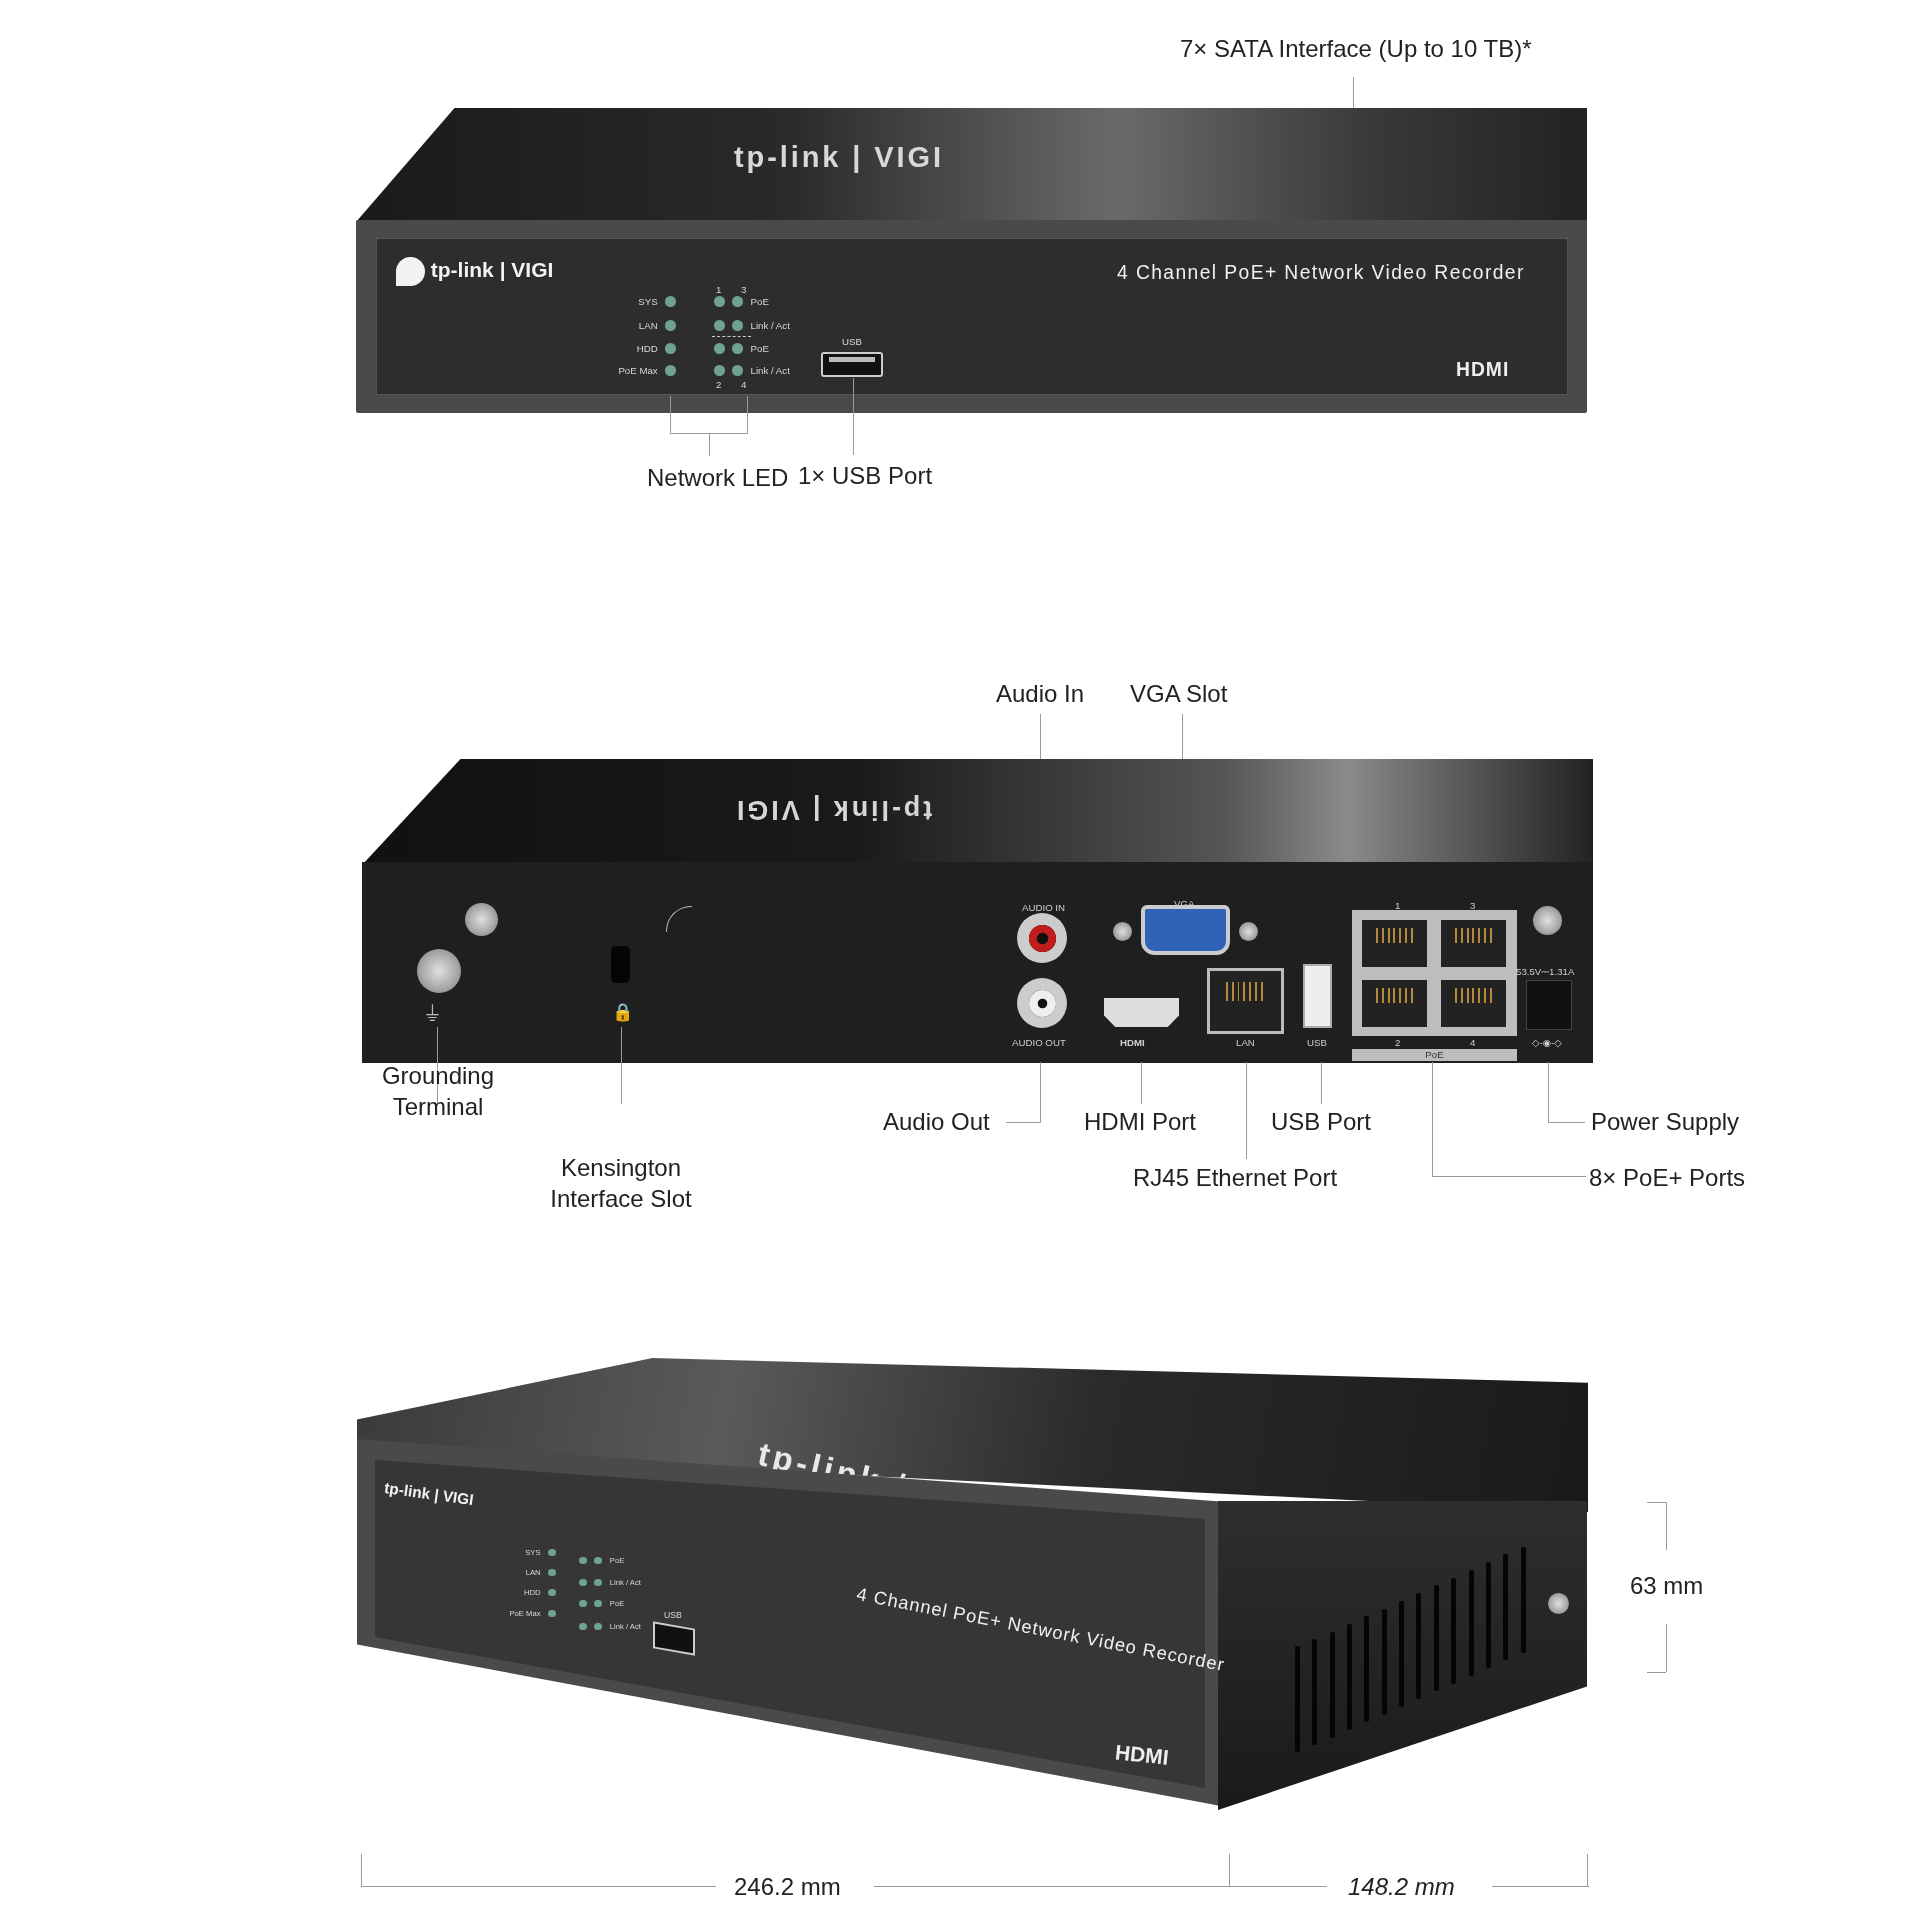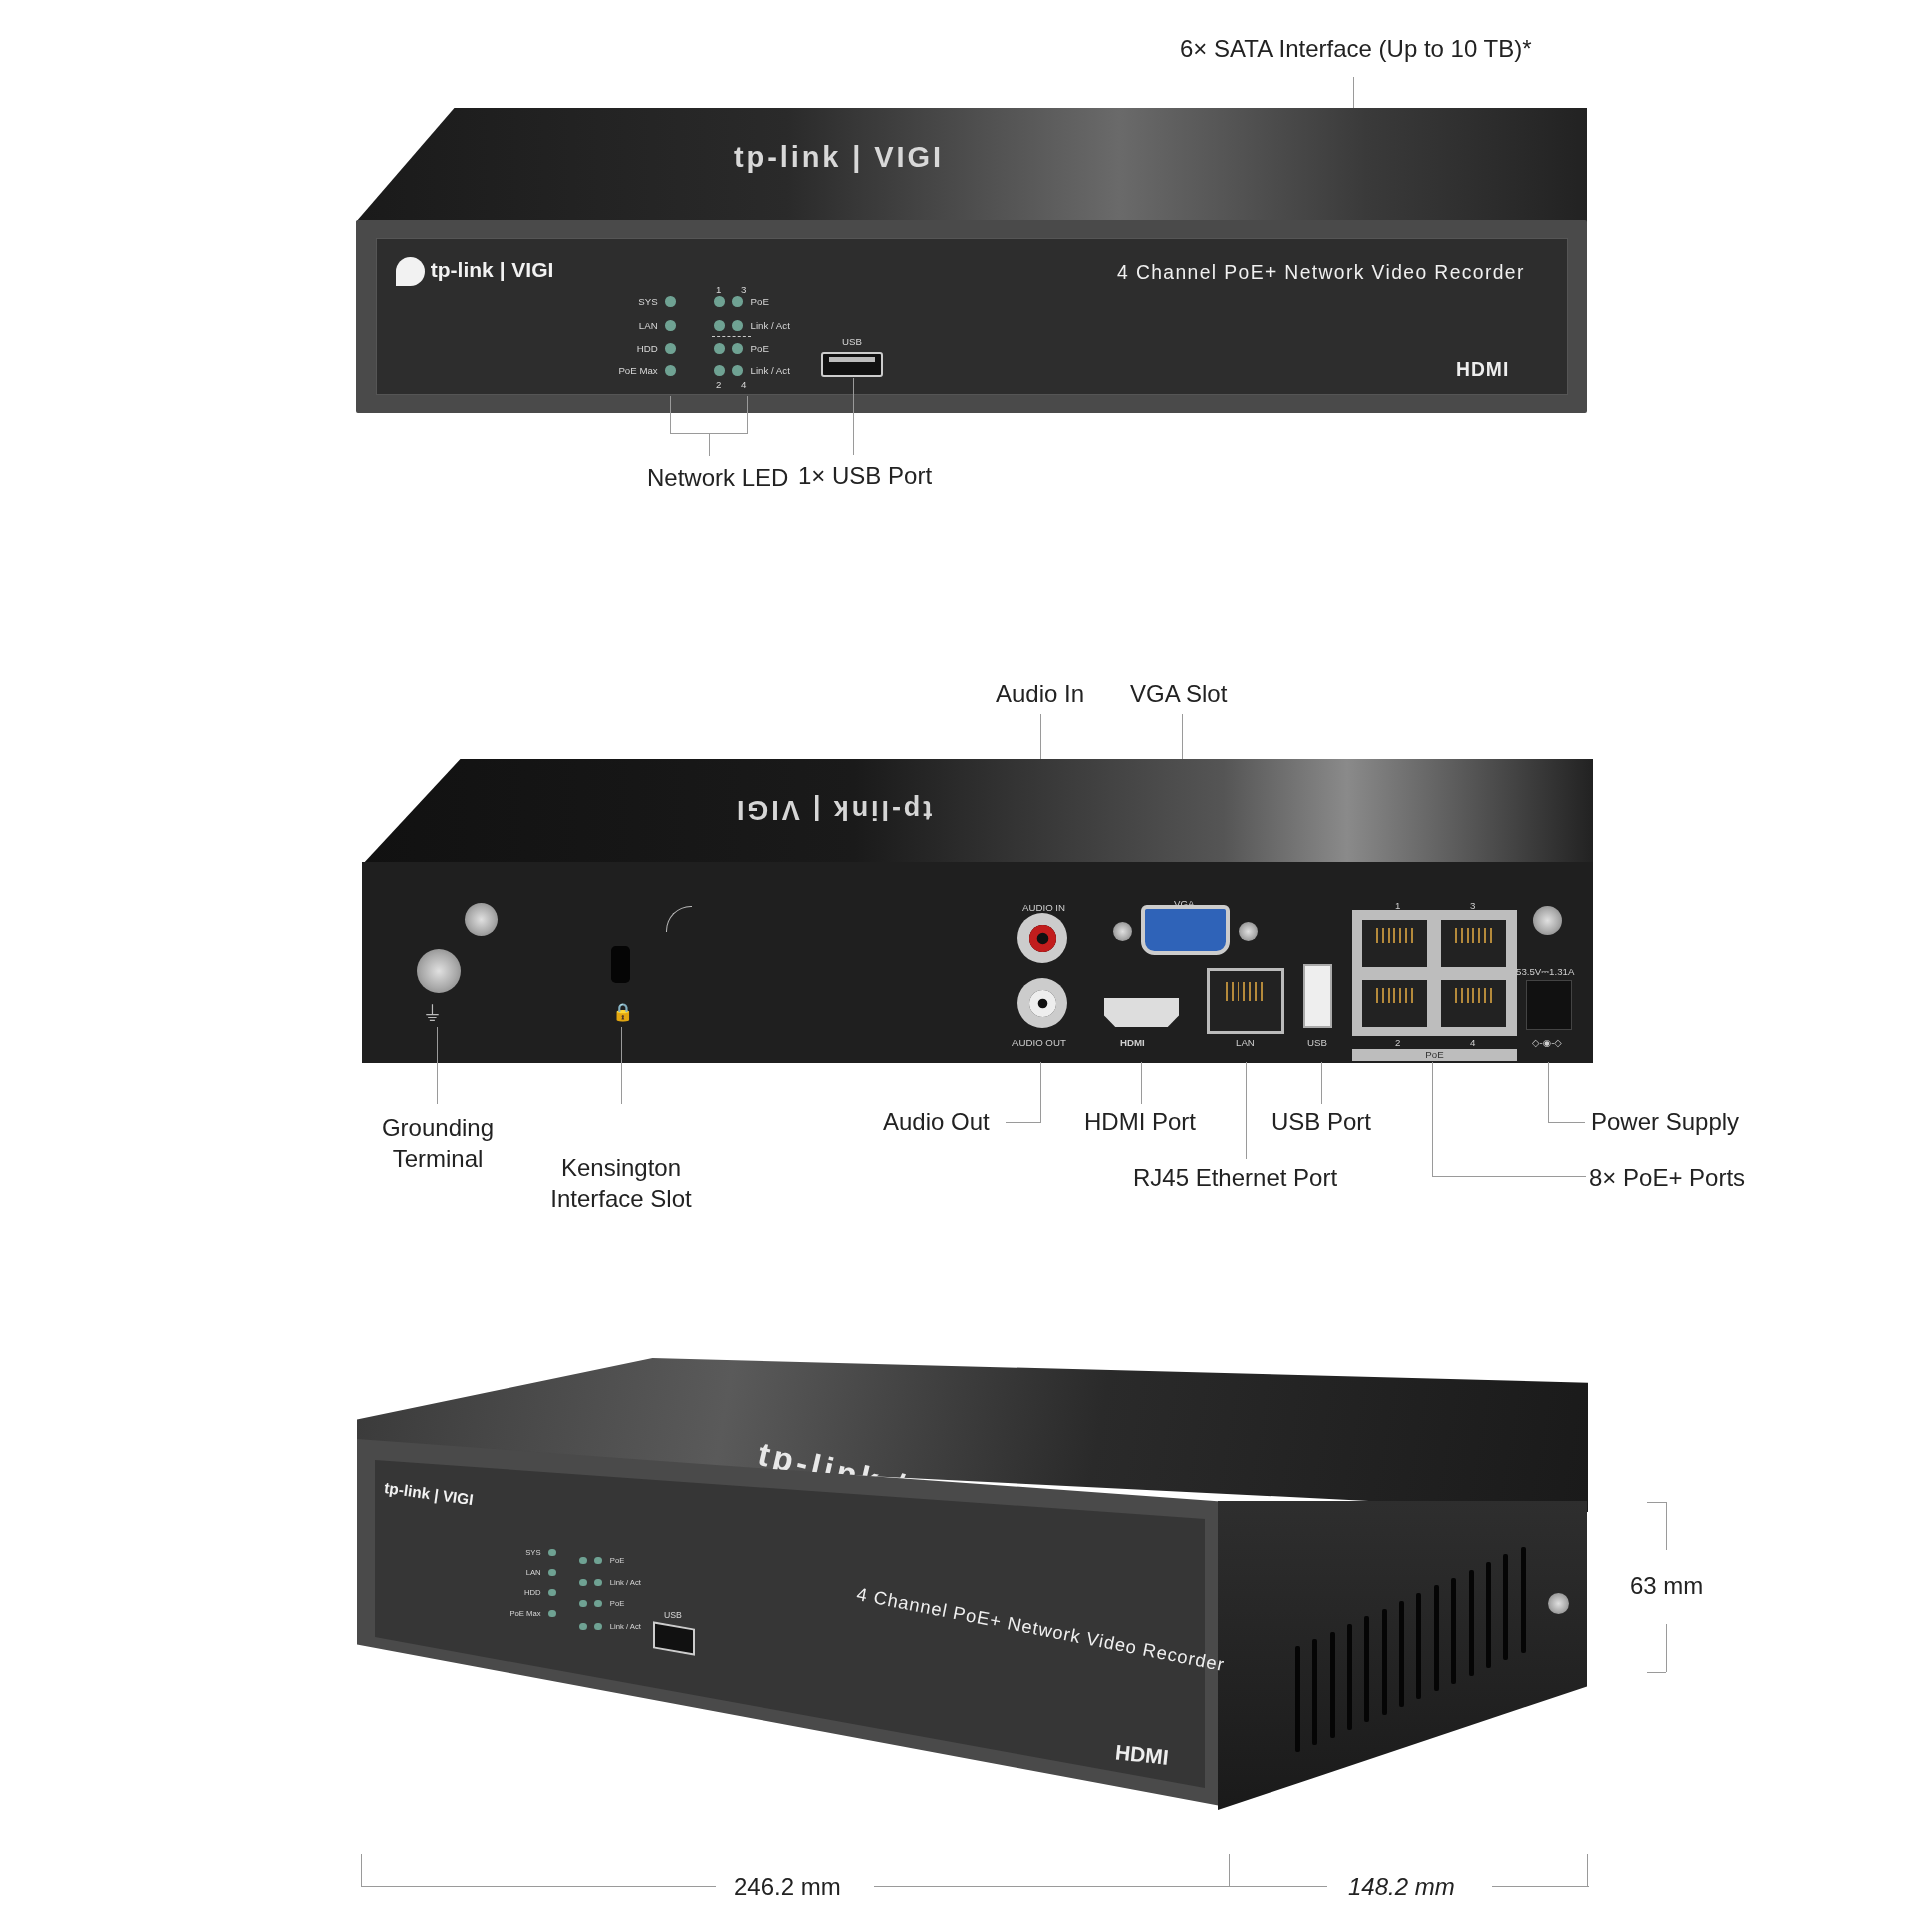--- a/index.html
+++ b/index.html
@@ -67,21 +67,21 @@
   .iso-logo { position:absolute; left:763px; top:1435px; color:#e8e8e8; font-size:33px; font-weight:bold; letter-spacing:3.9px; transform:rotate(13deg); transform-origin:left top; white-space:nowrap; }
   .iso-title { position:absolute; left:859px; top:1583px; color:#f0f0f0; font-size:18.3px; letter-spacing:1px; transform:rotate(11deg); transform-origin:left top; white-space:nowrap; }
   .iso-hdmi { position:absolute; left:1115px; top:1743px; color:#eee; font-weight:bold; font-size:21px; transform:rotate(6deg); }
   .iso-brand { position:absolute; left:384px; top:1485px; color:#f2f2f2; font-weight:bold; font-size:15.4px; transform:rotate(8deg); white-space:nowrap; }
   .iso-usb { position:absolute; left:653px; top:1625px; width:42px; height:27px; border:2.9px solid #ccc; background:#111; box-sizing:border-box; transform:skewY(10deg); }
 </style>
 </head>
 <body>
 
 <div>
-  <span class="label" style="left:1180px; top:33px;">6× SATA Interface (Up to 10 TB)*</span>
+  <span class="label" style="left:1180px; top:33px;">7× SATA Interface (Up to 10 TB)*</span>
   <div class="line" style="left:1353px; top:77px; width:1px; height:79px;"></div>
 
   <div class="front-top"></div>
   <div class="logo-top"><span>tp-link</span> | <span>VIGI</span></div>
   <div class="front-face"></div>
   <div class="front-panel"></div>
 
   <div class="brand" style="left:396px; top:257px; font-size:21px;">
     <span class="tp-mark"></span><span>tp-link</span> | <span>VIGI</span>
   </div>
@@ -200,21 +200,21 @@
   <div class="line" style="left:1040px; top:1062px; width:1px; height:60px;"></div>
   <div class="line" style="left:1006px; top:1122px; width:35px; height:1px;"></div>
   <div class="line" style="left:1141px; top:1062px; width:1px; height:42px;"></div>
   <div class="line" style="left:1246px; top:1062px; width:1px; height:97px;"></div>
   <div class="line" style="left:1321px; top:1062px; width:1px; height:42px;"></div>
   <div class="line" style="left:1432px; top:1062px; width:1px; height:114px;"></div>
   <div class="line" style="left:1432px; top:1176px; width:154px; height:1px;"></div>
   <div class="line" style="left:1548px; top:1062px; width:1px; height:60px;"></div>
   <div class="line" style="left:1548px; top:1122px; width:37px; height:1px;"></div>
 
-  <span class="label center" style="left:380px; top:1112px; width:116px;"><span>Grounding</span><br><span>Terminal</span></span>
+  <span class="label center" style="left:380px; top:1060px; width:116px;"><span>Grounding</span><br><span>Terminal</span></span>
   <span class="label center" style="left:544px; top:1108px; width:154px;margin-top:44px;"><span>Kensington</span><br><span>Interface Slot</span></span>
   <span class="label" style="left:883px; top:1106px;">Audio Out</span>
   <span class="label" style="left:1084px; top:1106px;">HDMI Port</span>
   <span class="label" style="left:1271px; top:1106px;">USB Port</span>
   <span class="label" style="left:1591px; top:1106px;">Power Supply</span>
   <span class="label" style="left:1133px; top:1162px;">RJ45 Ethernet Port</span>
   <span class="label" style="left:1589px; top:1162px;">8× PoE+ Ports</span>
 </div>
 
 <div>

